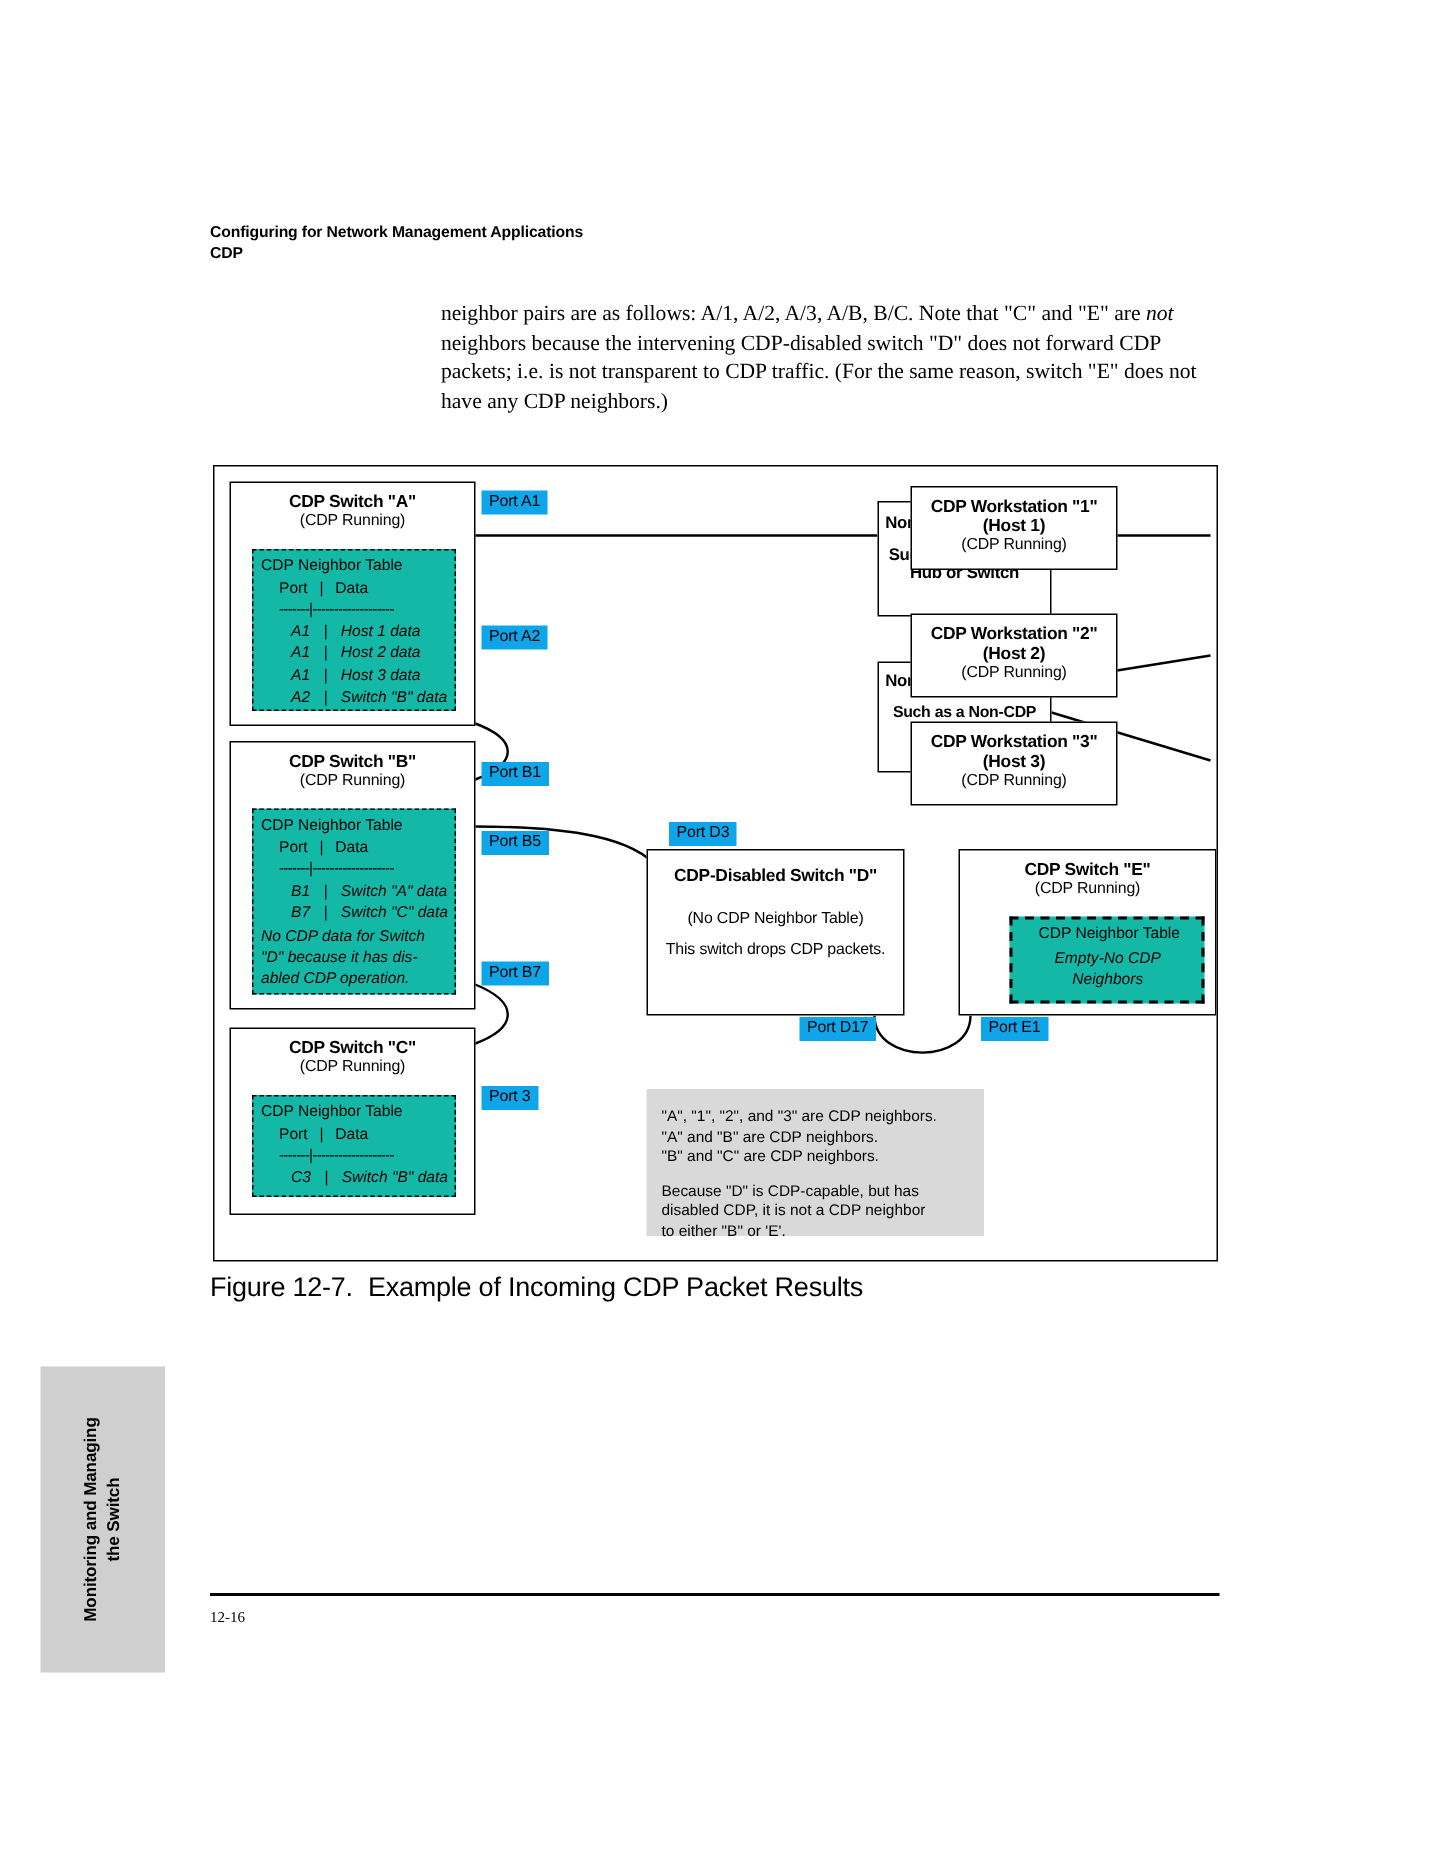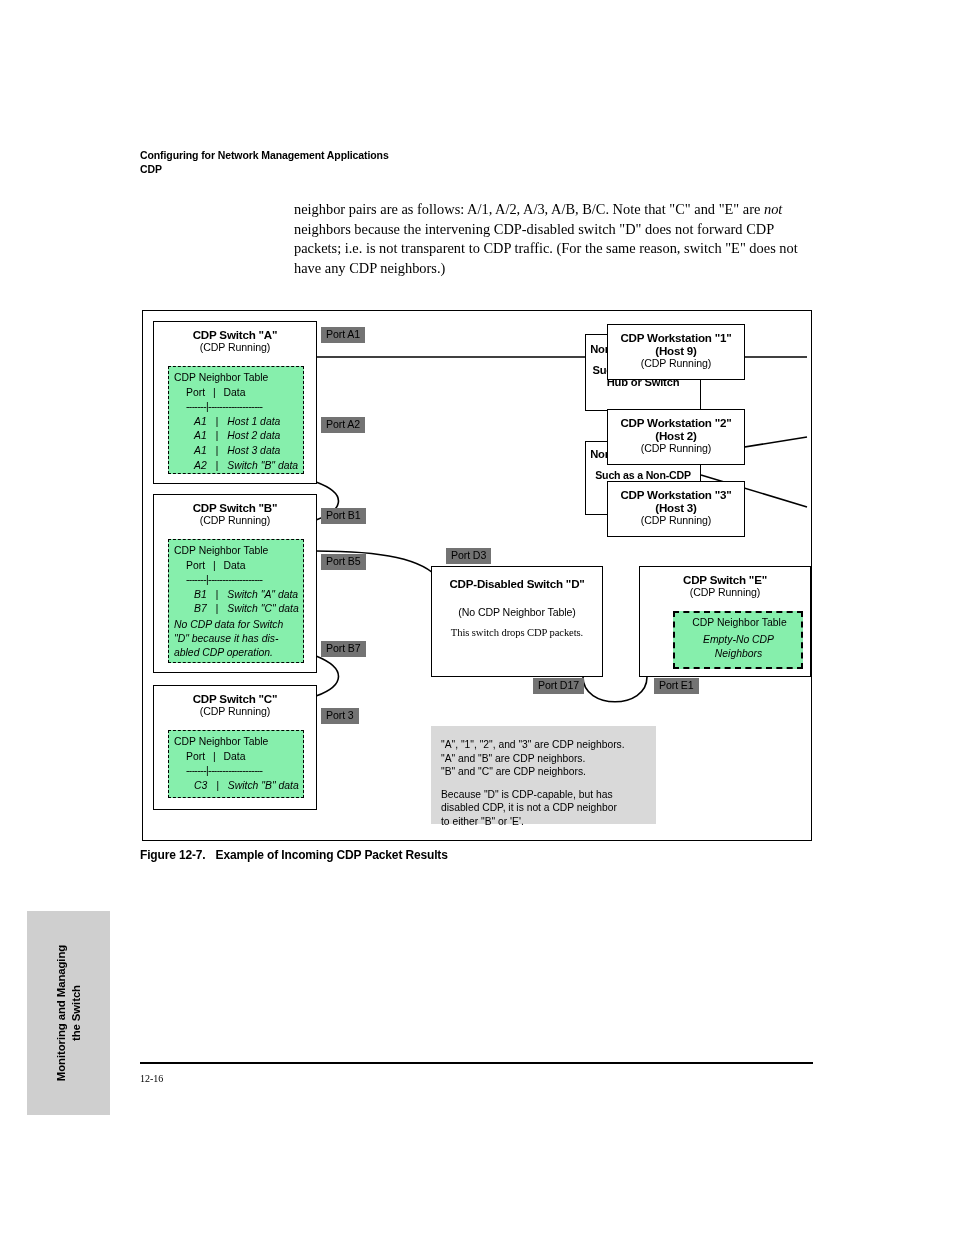--- a/index.html
+++ b/index.html
@@ -89,40 +89,40 @@
     letter-spacing: -0.1px;
   }
 
   
   .ntable {
     border: 1.7px dashed #000;
     box-sizing: border-box;
     text-align: left;
     font-size: 10.4px;
     line-height: 14.6px;
-    background: #86efac;
+    background: #14b8a6;
   }
   .ntable .hdr { padding-left: 2px; }
   .ntable .cols { padding-left: 14px; }
   .ntable .rule { padding-left: 14px; letter-spacing: -0.6px; }
   .ntable .row {
     padding-left: 22px;
     font-style: italic;
     white-space: nowrap;
   }
   .ntable .note {
     font-style: italic;
     padding-left: 2px;
     line-height: 14.2px;
   }
 
   
   .port {
     position: absolute;
-    background: #737373;
+    background: #0ea5e9;
     font-size: 10.6px;
     letter-spacing: -0.1px;
     padding: 1px 5px 2px 5px;
     white-space: nowrap;
     line-height: 13px;
   }
 
   
   .annot {
     position: absolute;
@@ -133,22 +133,22 @@
     box-sizing: border-box;
   }
   .annot p { margin: 0; }
   .annot .gap { height: 9px; }
 
   
   .figcap {
     position: absolute;
     left: 140px;
     top: 848px;
-    font-size: 12px;
-    font-weight: bold;
+    font-size: 18px;
+    font-weight: normal;
     letter-spacing: -0.15px;
     white-space: nowrap;
   }
   .figcap .num { margin-right: 10px; }
 
   
   .sidetab {
     position: absolute;
     left: 27px;
     top: 911px;
@@ -308,56 +308,56 @@
   </div>
 
   <div class="node" style="left:442px; top:130px; width:116px; height:74px; padding-top:6px;">
     <div class="title" style="font-size:11.2px;">Non-CDP Device "Y"</div>
     <div class="sub-b" style="margin-top:9px; font-size:10.6px;">Such as a Non-CDP</div>
     <div class="sub-b" style="font-size:10.6px;">Hub or Switch</div>
   </div>
 
   <div class="node" style="left:464px; top:13px; width:138px; height:56px; padding-top:6px;">
     <div class="title">CDP Workstation "1"</div>
-    <div class="sub-b">(Host 9)</div>
+    <div class="sub-b">(Host 1)</div>
     <div class="sub">(CDP Running)</div>
   </div>
   <div class="node" style="left:464px; top:98px; width:138px; height:56px; padding-top:6px;">
     <div class="title">CDP Workstation "2"</div>
     <div class="sub-b">(Host 2)</div>
     <div class="sub">(CDP Running)</div>
   </div>
   <div class="node" style="left:464px; top:170px; width:138px; height:56px; padding-top:6px;">
     <div class="title">CDP Workstation "3"</div>
     <div class="sub-b">(Host 3)</div>
     <div class="sub">(CDP Running)</div>
   </div>
 
   <div class="node" style="left:288px; top:255px; width:172px; height:111px; padding-top:10px;">
     <div class="title">CDP-Disabled Switch "D"</div>
     <div class="plain" style="margin-top:16px;">(No CDP Neighbor Table)</div>
-    <div class="plain" style="margin-top:9px;font-family:Liberation Serif, serif;">This switch drops CDP packets.</div>
+    <div class="plain" style="margin-top:9px;">This switch drops CDP packets.</div>
   </div>
 
   <div class="node" style="left:496px; top:255px; width:172px; height:111px; padding-top:6px;">
     <div class="title">CDP Switch "E"</div>
     <div class="sub">(CDP Running)</div>
     <div class="ntable" style="position:absolute; left:33px; top:44px; width:130px; height:58px; padding:3px 2px 2px 3px; text-align:center; border-width:2.2px;">
       <div class="hdr" style="text-align:center;">CDP Neighbor Table</div>
       <div style="font-style:italic; text-align:center; margin-top:2px;">Empty-No CDP</div>
       <div style="font-style:italic; text-align:center;">Neighbors</div>
     </div>
   </div>
 
   <div class="port" style="left:178px; top:16px;">Port A1</div>
   <div class="port" style="left:178px; top:106px;">Port A2</div>
   <div class="port" style="left:178px; top:197px;">Port B1</div>
   <div class="port" style="left:178px; top:243px;">Port B5</div>
   <div class="port" style="left:178px; top:330px;">Port B7</div>
-  <div class="port" style="left:178px; top:397px;">Port 3</div>
+  <div class="port" style="left:178px; top:413px;">Port 3</div>
   <div class="port" style="left:303px; top:237px;">Port D3</div>
   <div class="port" style="left:390px; top:367px;text-align:right;">Port D17</div>
   <div class="port" style="left:511px; top:367px;">Port E1</div>
 
   <div class="annot" style="left:288px; top:415px; width:225px; height:98px;">
     <p>"A", "1", "2", and "3" are CDP neighbors.</p>
     <p>"A" and "B" are CDP neighbors.</p>
     <p>"B" and "C" are CDP neighbors.</p>
     <div class="gap"></div>
     <p>Because "D" is CDP-capable, but has</p>

